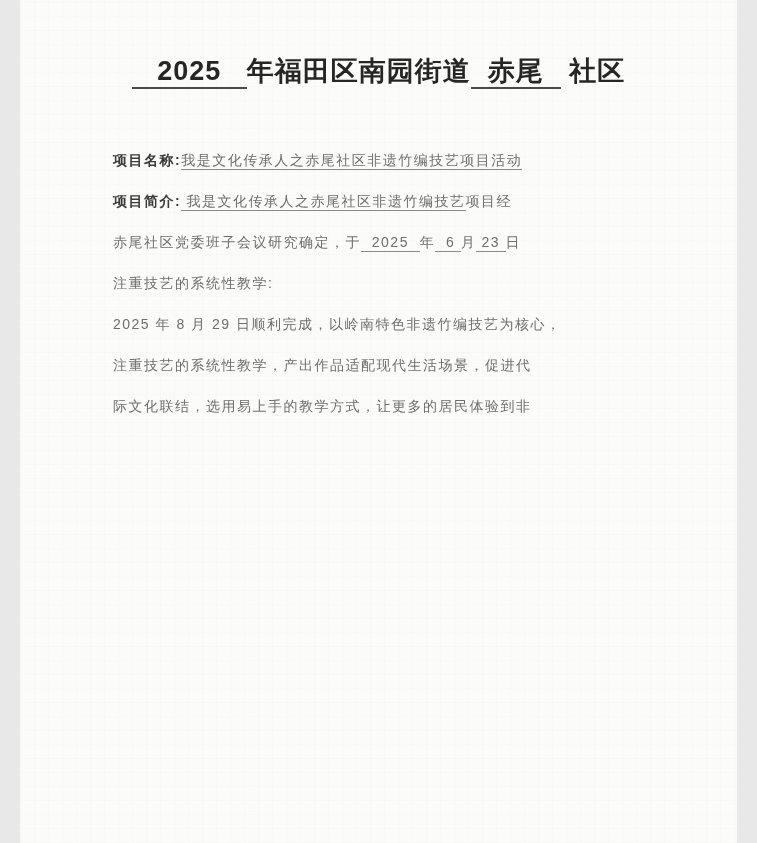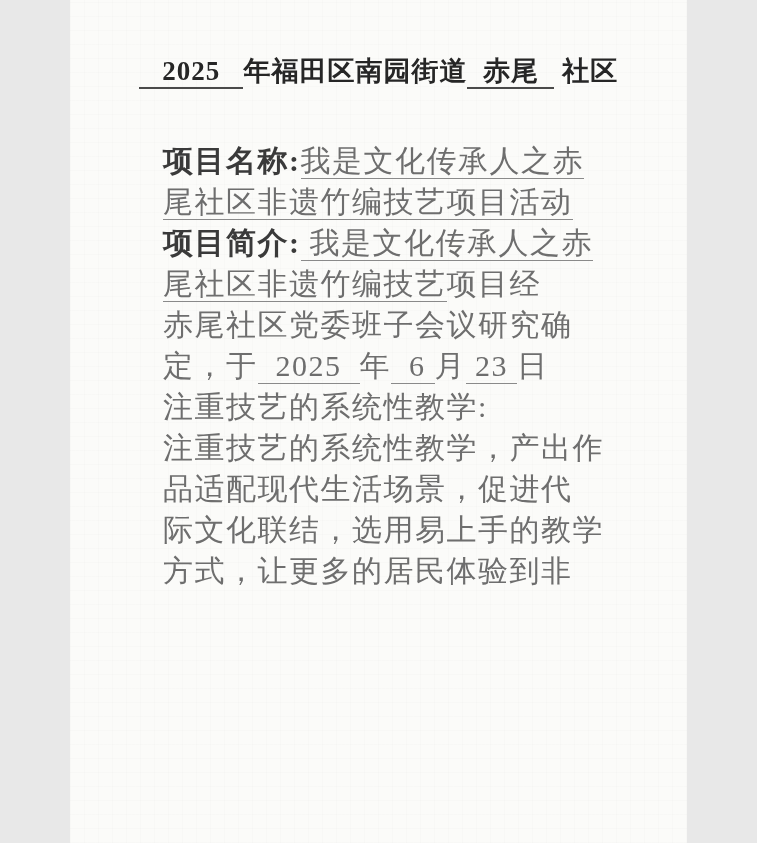--- a/index.html
+++ b/index.html
@@ -2,29 +2,29 @@
 <html><head>
 <meta charset="utf-8">
 <style>
   html, body {
     margin: 0;
     padding: 0;
     background: #e8e8e8;
   }
   .page {
     position: relative;
-    width: 617px;
+    width: 717px;
     height: 843px;
     margin: 0 auto;
     background:
       repeating-linear-gradient(0deg, rgba(0,0,0,0.012) 0 1px, transparent 1px 14px),
       repeating-linear-gradient(90deg, rgba(0,0,0,0.012) 0 1px, transparent 1px 14px),
       #fbfbf9;
     overflow: hidden;
-    font-family: Liberation Serif, serif;
+    font-family: Liberation Sans, sans-serif;
   }
   .title-block {
     padding-top: 50px;
     text-align: center;
   }
   .title-line {
     font-size: 27px;
     line-height: 42px;
     font-weight: bold;
     color: #262626;
@@ -34,21 +34,21 @@
   .tu {
     border-bottom: 2px solid #4a4a4a;
     padding-bottom: 1px;
   }
   .doc-body {
     margin-top: 48px;
     padding-left: 93px;
     padding-right: 80px;
   }
   .line {
-    font-size: 30px;
+    font-size: 14px;
     line-height: 41px;
     color: #6e6e6e;
     letter-spacing: 1.5px;
     white-space: pre-wrap;
   }
   .line.indent {
     text-indent: 46px;
   }
   .b {
     color: #3a3a3a;
@@ -65,16 +65,17 @@
 
 <div class="page">
   <div class="title-block">
     <div class="title-line" id="title-line-1"><span class="tu">&nbsp;&nbsp;&nbsp;2025&nbsp;&nbsp;&nbsp;</span><span class="">年福田区南园街道</span><span class="tu">&nbsp;&nbsp;赤尾&nbsp;&nbsp;</span><span class="">&nbsp;社区</span></div>
   </div>
   <div class="doc-body" id="doc-body">
       <div class="line"><span class="b">项目名称:</span><span class="u">我是文化传承人之赤尾社区非遗竹编技艺项目活动</span></div>
       <div class="line"><span class="b">项目简介:</span><span class="u">&nbsp;我是文化传承人之赤尾社区非遗竹编技艺</span><span class="n">项目经</span></div>
       <div class="line"><span class="n">赤尾社区党委班子会议研究确定，于</span><span class="u">&nbsp;&nbsp;2025&nbsp;&nbsp;</span><span class="n">年</span><span class="u">&nbsp;&nbsp;6&nbsp;</span><span class="n">月</span><span class="u">&nbsp;23&nbsp;</span><span class="n">日</span></div>
       <div class="line"><span class="n">注重技艺的系统性教学:</span></div>
+      <div class="line"><span class="n">2025 年 8 月 29 日顺利完成，以岭南特色非遗竹编技艺为核心，</span></div>
       <div class="line"><span class="n">注重技艺的系统性教学，产出作品适配现代生活场景，促进代</span></div>
       <div class="line"><span class="n">际文化联结，选用易上手的教学方式，让更多的居民体验到非</span></div>
     </div>
 </div>
 
 </body></html>

